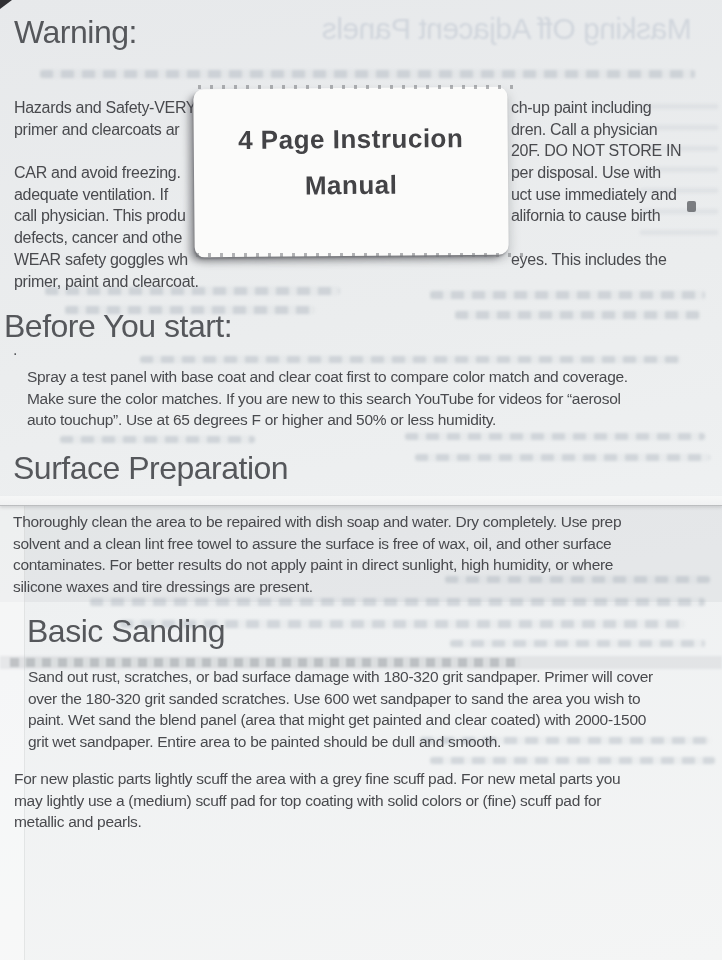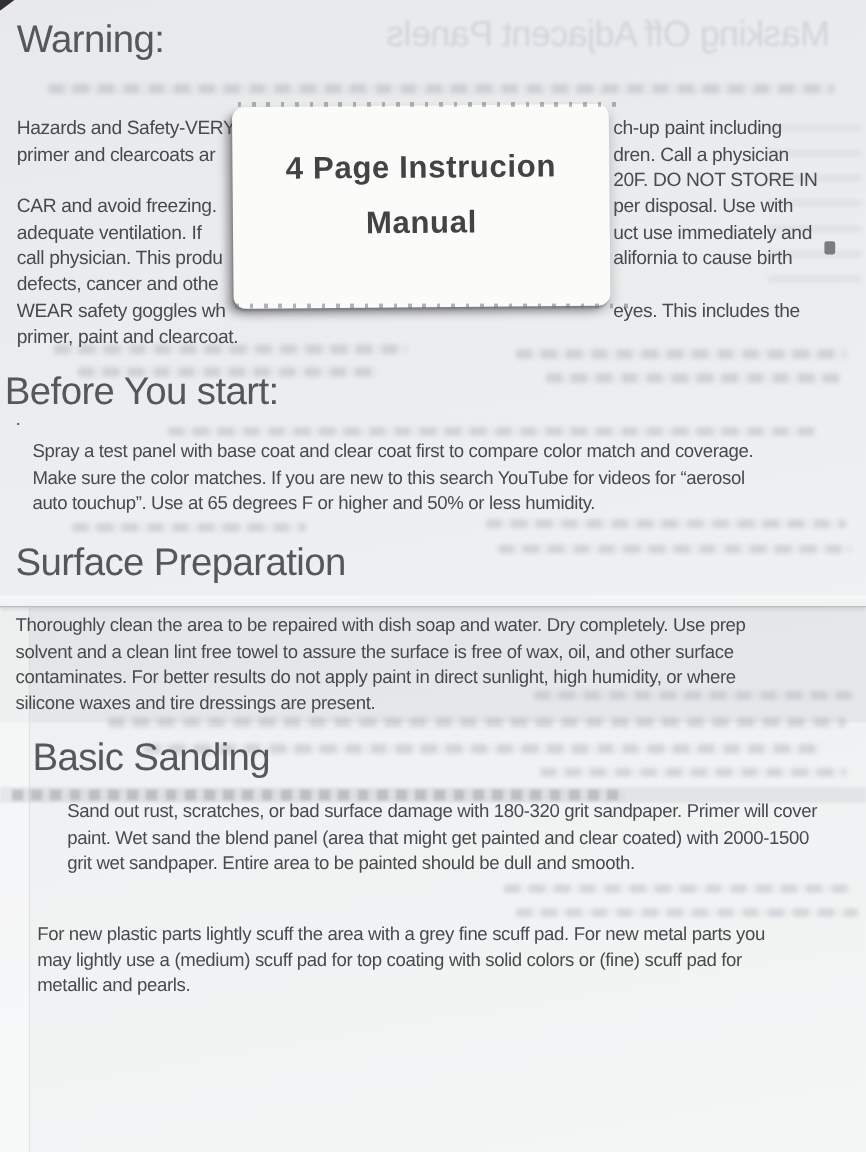--- a/index.html
+++ b/index.html
@@ -120,26 +120,27 @@
   </div>
 
   <div class="ghost-line" style="left:445px;top:576px;width:265px;height:7px;"></div>
   <div class="ghost-line" style="left:90px;top:598px;width:615px;"></div>
   <div class="ghost-line" style="left:120px;top:620px;width:565px;"></div>
   <div class="ghost-line" style="left:450px;top:640px;width:255px;height:7px;"></div>
 
   <div class="h" style="left:27px;top:613px;z-index:2;">Basic Sanding</div>
   <div class="band2"></div>
   <div class="band2b"></div>
-  <div class="body-par" style="left:28px;top:666px;line-height:21px;z-index:2;margin-left:28px;">
+  <div class="body-par" style="left:28px;top:666px;line-height:21px;z-index:2;">
       <div class="tline">Sand out rust, scratches, or bad surface damage with 180-320 grit sandpaper. Primer will cover</div>
+      <div class="tline">over the 180-320 grit sanded scratches. Use 600 wet sandpaper to sand the area you wish to</div>
       <div class="tline">paint. Wet sand the blend panel (area that might get painted and clear coated) with 2000-1500</div>
       <div class="tline">grit wet sandpaper. Entire area to be painted should be dull and smooth.</div>
     </div>
   <div class="ghost-line" style="left:420px;top:737px;width:290px;height:7px;"></div>
   <div class="ghost-line" style="left:430px;top:757px;width:285px;height:7px;"></div>
-  <div class="body-par" style="left:31px;top:768px;z-index:2;">
+  <div class="body-par" style="left:14px;top:768px;z-index:2;">
       <div class="tline">For new plastic parts lightly scuff the area with a grey fine scuff pad. For new metal parts you</div>
       <div class="tline">may lightly use a (medium) scuff pad for top coating with solid colors or (fine) scuff pad for</div>
       <div class="tline">metallic and pearls.</div>
     </div>
 
 </div>
 
 </body></html>

